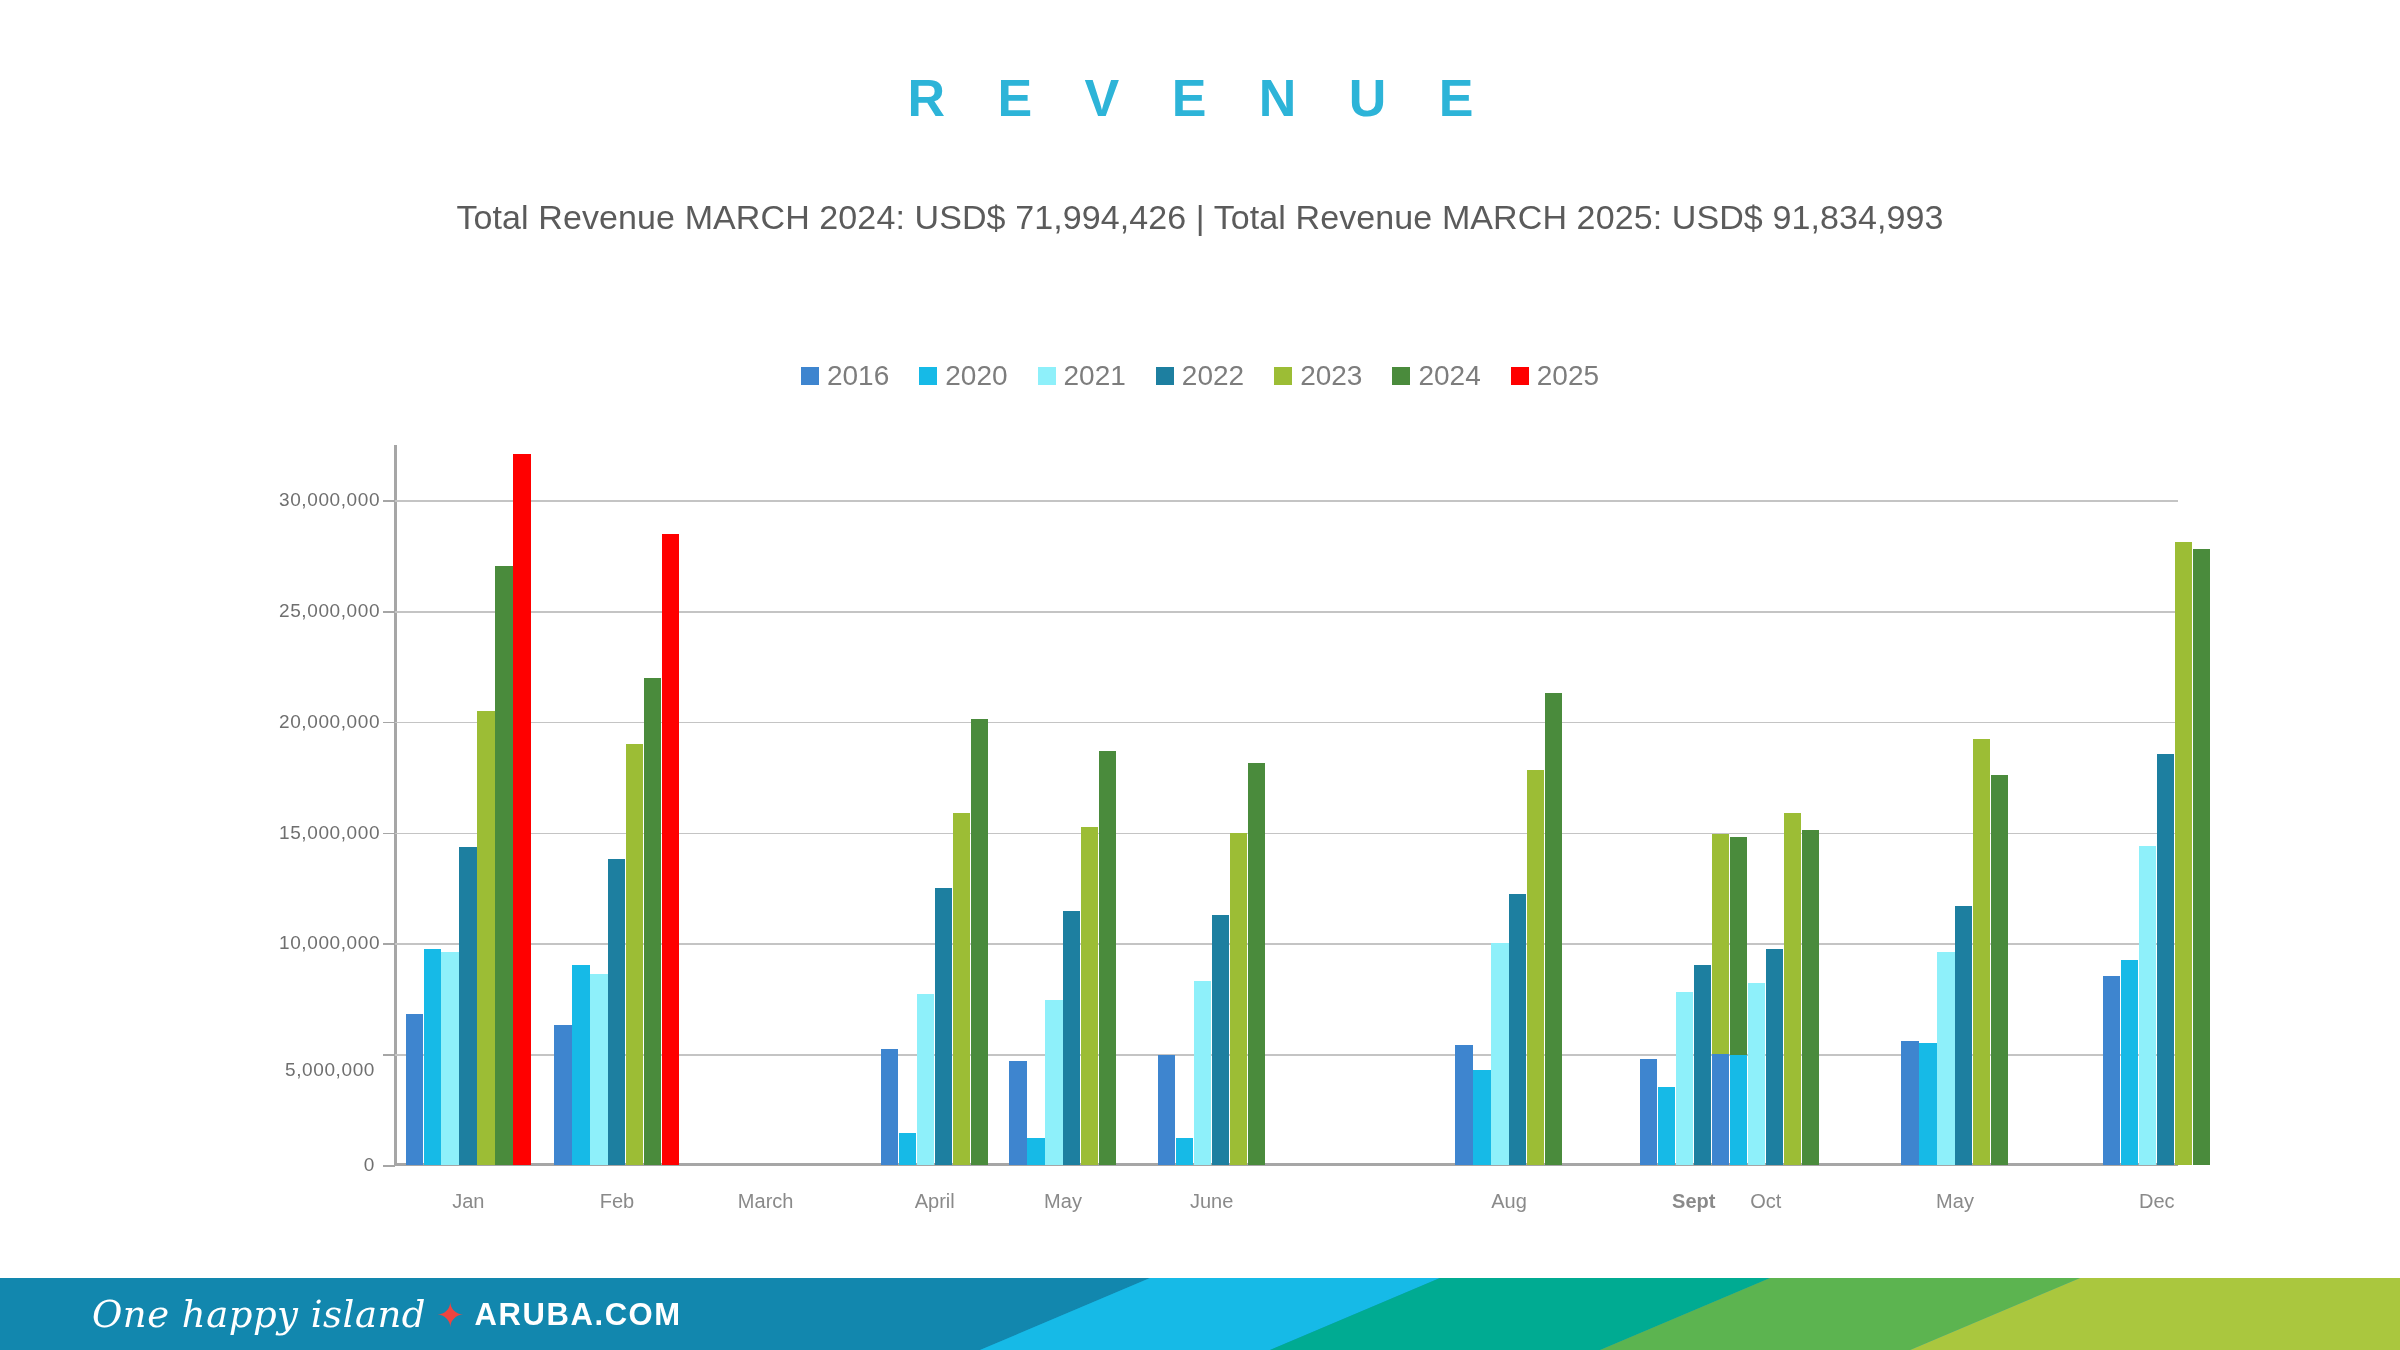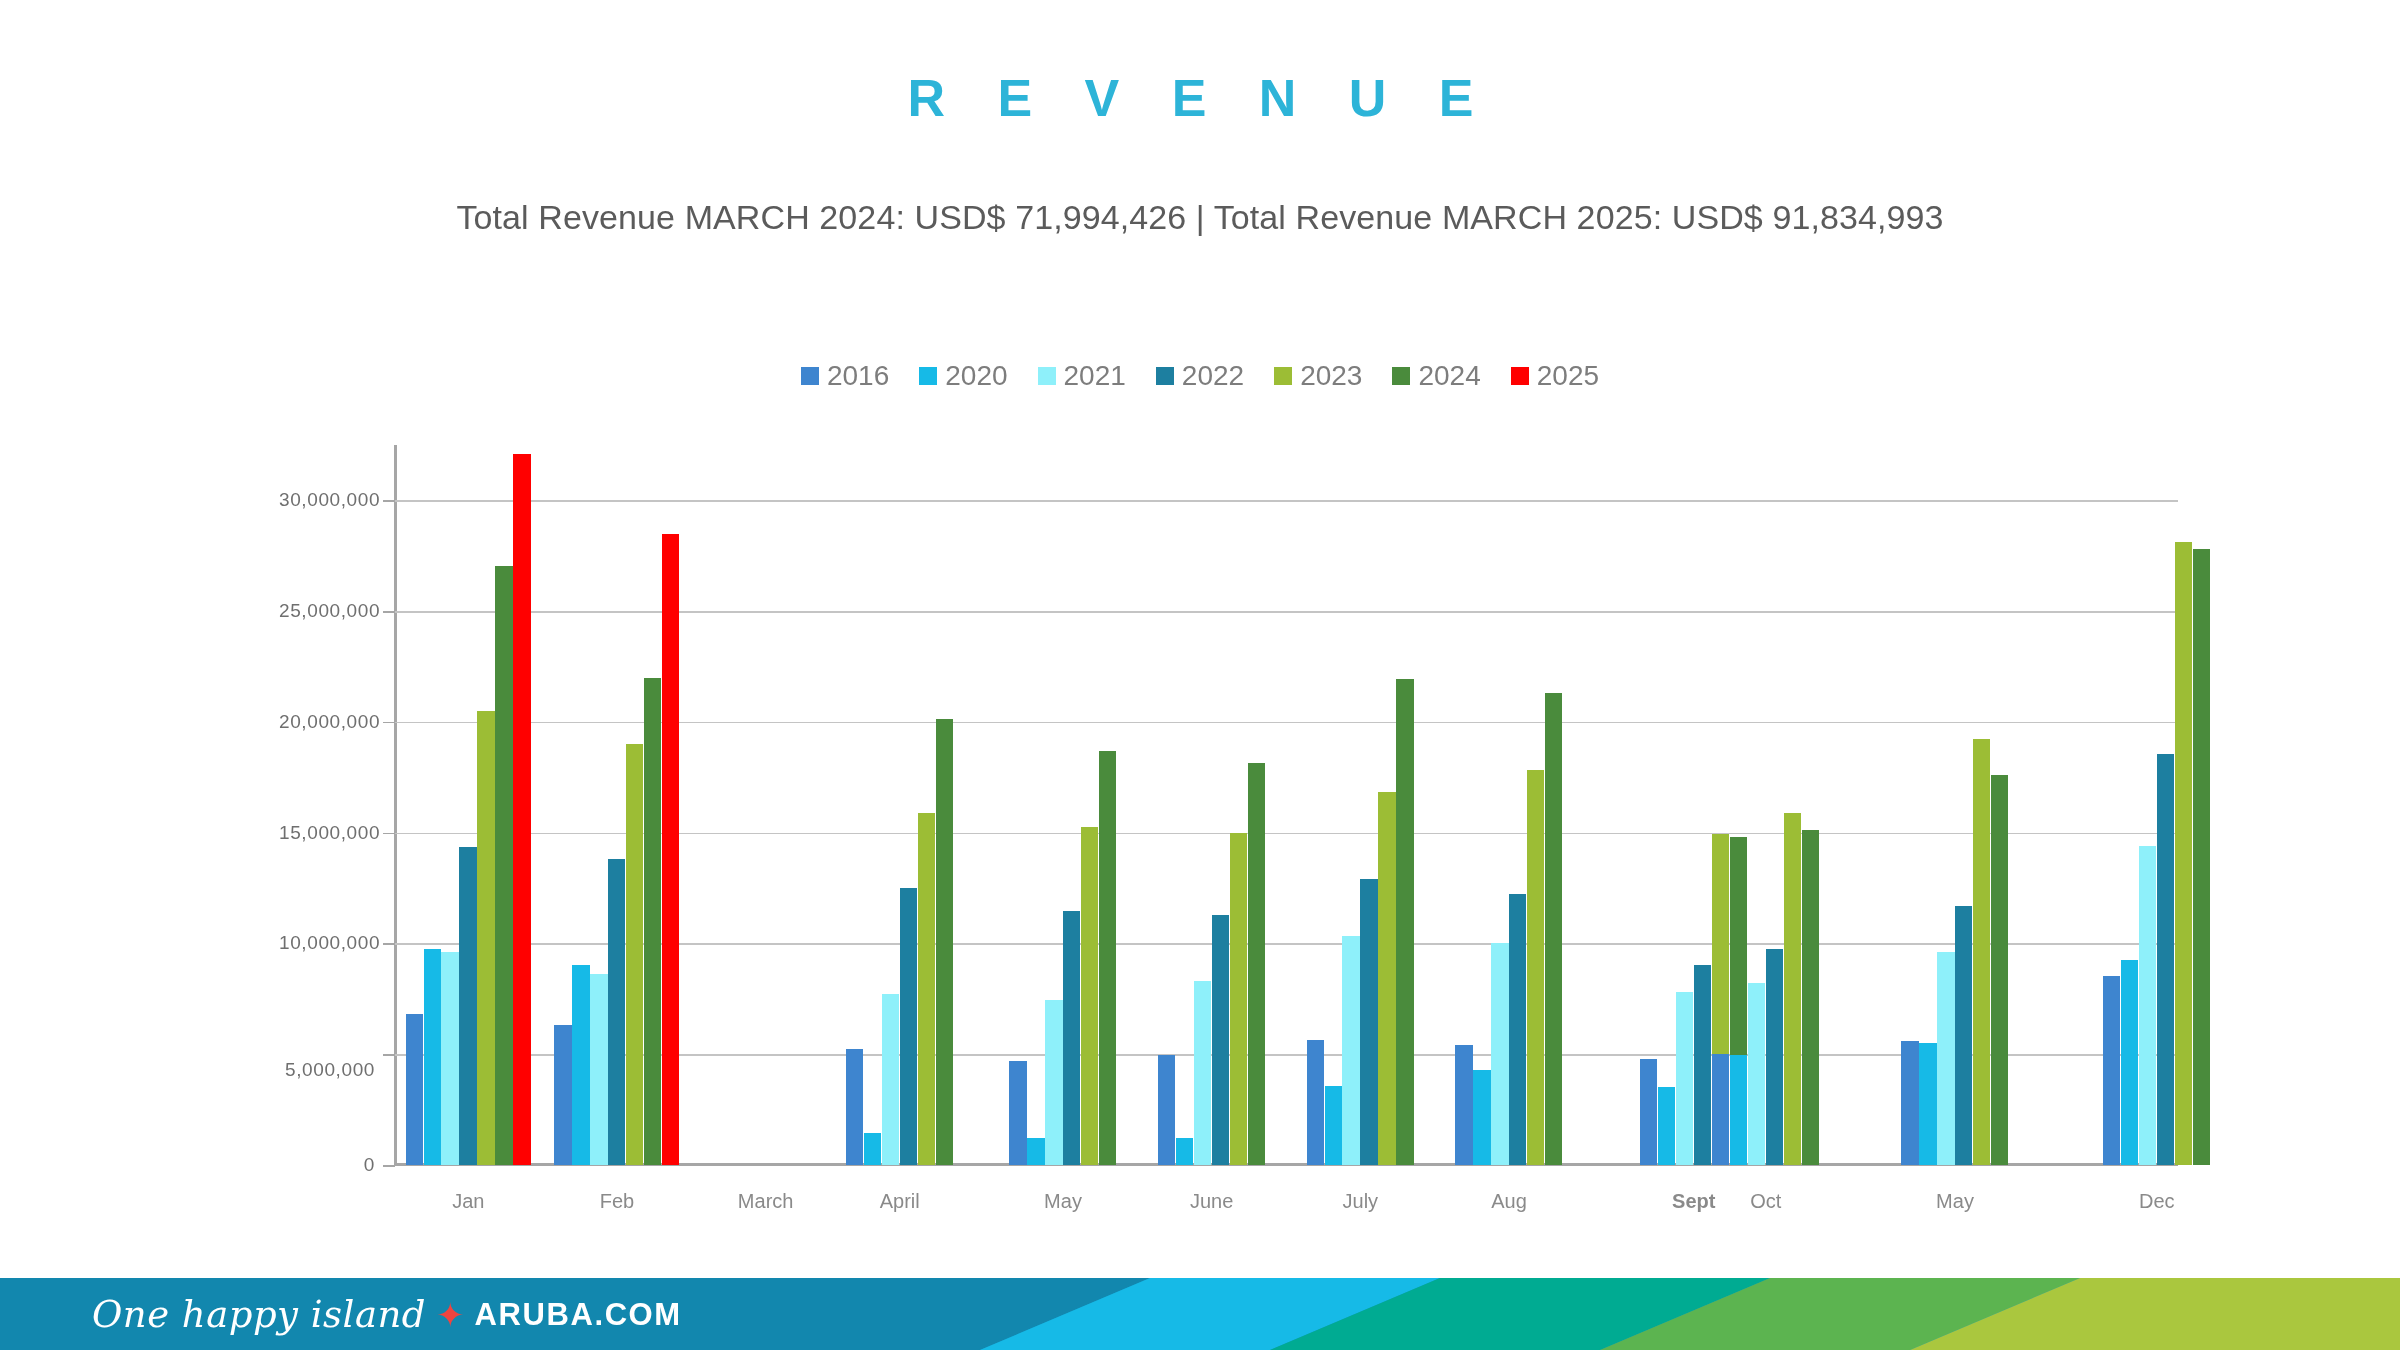--- a/index.html
+++ b/index.html
@@ -225,21 +225,21 @@
         <div class="group" style="width: 125.5px; left: 308.917px; gap: 39px;">
           <div class="bar" title="2019 March: 7,350,000" style="width: 17.5px; margin-right: 0.5px; height: 162.831px; background: rgb(62, 133, 207);"></div>
           <div class="bar" title="2020 March: 5,250,000" style="width: 17.5px; margin-right: 0.5px; height: 116.308px; background: rgb(22, 186, 231);"></div>
           <div class="bar" title="2021 March: 8,800,000" style="width: 17.5px; margin-right: 0.5px; height: 194.954px; background: rgb(142, 240, 250);"></div>
           <div class="bar" title="2022 March: 15,300,000" style="width: 17.5px; margin-right: 0.5px; height: 338.954px; background: rgb(29, 127, 160);"></div>
           <div class="bar" title="2023 March: 19,000,000" style="width: 17.5px; margin-right: 0.5px; height: 420.923px; background: rgb(156, 189, 53);"></div>
           <div class="bar" title="2024 March: 22,900,000" style="width: 17.5px; margin-right: 0.5px; height: 507.323px; background: rgb(74, 139, 60);"></div>
           <div class="bar" title="2025 March: 31,200,000" style="width: 17.5px; margin-right: 0.5px; height: 691.2px; background: rgb(255, 0, 0);"></div>
           <div class="xtick-label">March</div>
         </div>
-        <div class="group" style="width: 107.5px; left: 452px;">
+        <div class="group" style="width: 107.5px; left: 487px;">
           <div class="bar" title="2019 April: 5,250,000" style="width: 17.5px; margin-right: 0.5px; height: 116.308px; background: rgb(62, 133, 207);"></div>
           <div class="bar" title="2020 April: 1,450,000" style="width: 17.5px; margin-right: 0.5px; height: 32.1231px; background: rgb(22, 186, 231);"></div>
           <div class="bar" title="2021 April: 7,700,000" style="width: 17.5px; margin-right: 0.5px; height: 170.585px; background: rgb(142, 240, 250);"></div>
           <div class="bar" title="2022 April: 12,500,000" style="width: 17.5px; margin-right: 0.5px; height: 276.923px; background: rgb(29, 127, 160);"></div>
           <div class="bar" title="2023 April: 15,900,000" style="width: 17.5px; margin-right: 0.5px; height: 352.246px; background: rgb(156, 189, 53);"></div>
           <div class="bar" title="2024 April: 20,150,000" style="width: 17.5px; margin-right: 0.5px; height: 446.4px; background: rgb(74, 139, 60);"></div>
           <div class="xtick-label">April</div>
         </div>
         <div class="group" style="width: 107.5px; left: 615.25px;">
           <div class="bar" title="2019 May: 4,700,000" style="width: 17.5px; margin-right: 0.5px; height: 104.123px; background: rgb(62, 133, 207);"></div>
@@ -251,29 +251,20 @@
           <div class="xtick-label">May</div>
         </div>
         <div class="group" style="width: 107.5px; left: 763.917px;">
           <div class="bar" title="2019 June: 4,950,000" style="width: 17.5px; margin-right: 0.5px; height: 109.662px; background: rgb(62, 133, 207);"></div>
           <div class="bar" title="2020 June: 1,200,000" style="width: 17.5px; margin-right: 0.5px; height: 26.5846px; background: rgb(22, 186, 231);"></div>
           <div class="bar" title="2021 June: 8,300,000" style="width: 17.5px; margin-right: 0.5px; height: 183.877px; background: rgb(142, 240, 250);"></div>
           <div class="bar" title="2022 June: 11,300,000" style="width: 17.5px; margin-right: 0.5px; height: 250.338px; background: rgb(29, 127, 160);"></div>
           <div class="bar" title="2023 June: 15,000,000" style="width: 17.5px; margin-right: 0.5px; height: 332.308px; background: rgb(156, 189, 53);"></div>
           <div class="bar" title="2024 June: 18,150,000" style="width: 17.5px; margin-right: 0.5px; height: 402.092px; background: rgb(74, 139, 60);"></div>
           <div class="xtick-label">June</div>
-        </div>
-        <div class="group" style="width: 107.5px; left: 912.583px;">
-          <div class="bar" title="2019 July: 5,650,000" style="width: 17.5px; margin-right: 0.5px; height: 125.169px; background: rgb(62, 133, 207);"></div>
-          <div class="bar" title="2020 July: 3,550,000" style="width: 17.5px; margin-right: 0.5px; height: 78.6462px; background: rgb(22, 186, 231);"></div>
-          <div class="bar" title="2021 July: 10,350,000" style="width: 17.5px; margin-right: 0.5px; height: 229.292px; background: rgb(142, 240, 250);"></div>
-          <div class="bar" title="2022 July: 12,900,000" style="width: 17.5px; margin-right: 0.5px; height: 285.785px; background: rgb(29, 127, 160);"></div>
-          <div class="bar" title="2023 July: 16,850,000" style="width: 17.5px; margin-right: 0.5px; height: 373.292px; background: rgb(156, 189, 53);"></div>
-          <div class="bar" title="2024 July: 21,950,000" style="width: 17.5px; margin-right: 0.5px; height: 486.277px; background: rgb(74, 139, 60);"></div>
-          <div class="xtick-label">July</div>
         </div>
         <div class="group" style="width: 107.5px; left: 1061.25px;">
           <div class="bar" title="2019 Aug: 5,400,000" style="width: 17.5px; margin-right: 0.5px; height: 119.631px; background: rgb(62, 133, 207);"></div>
           <div class="bar" title="2020 Aug: 4,300,000" style="width: 17.5px; margin-right: 0.5px; height: 95.2615px; background: rgb(22, 186, 231);"></div>
           <div class="bar" title="2021 Aug: 10,000,000" style="width: 17.5px; margin-right: 0.5px; height: 221.538px; background: rgb(142, 240, 250);"></div>
           <div class="bar" title="2022 Aug: 12,250,000" style="width: 17.5px; margin-right: 0.5px; height: 271.385px; background: rgb(29, 127, 160);"></div>
           <div class="bar" title="2023 Aug: 17,850,000" style="width: 17.5px; margin-right: 0.5px; height: 395.446px; background: rgb(156, 189, 53);"></div>
           <div class="bar" title="2024 Aug: 21,300,000" style="width: 17.5px; margin-right: 0.5px; height: 471.877px; background: rgb(74, 139, 60);"></div>
           <div class="xtick-label">Aug</div>
         </div>

